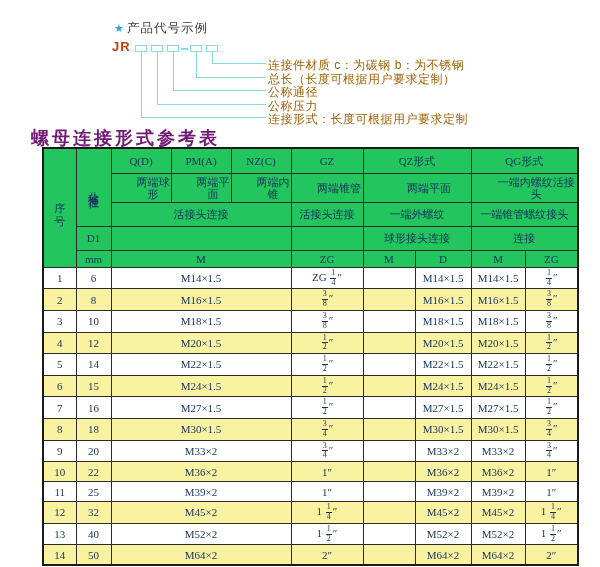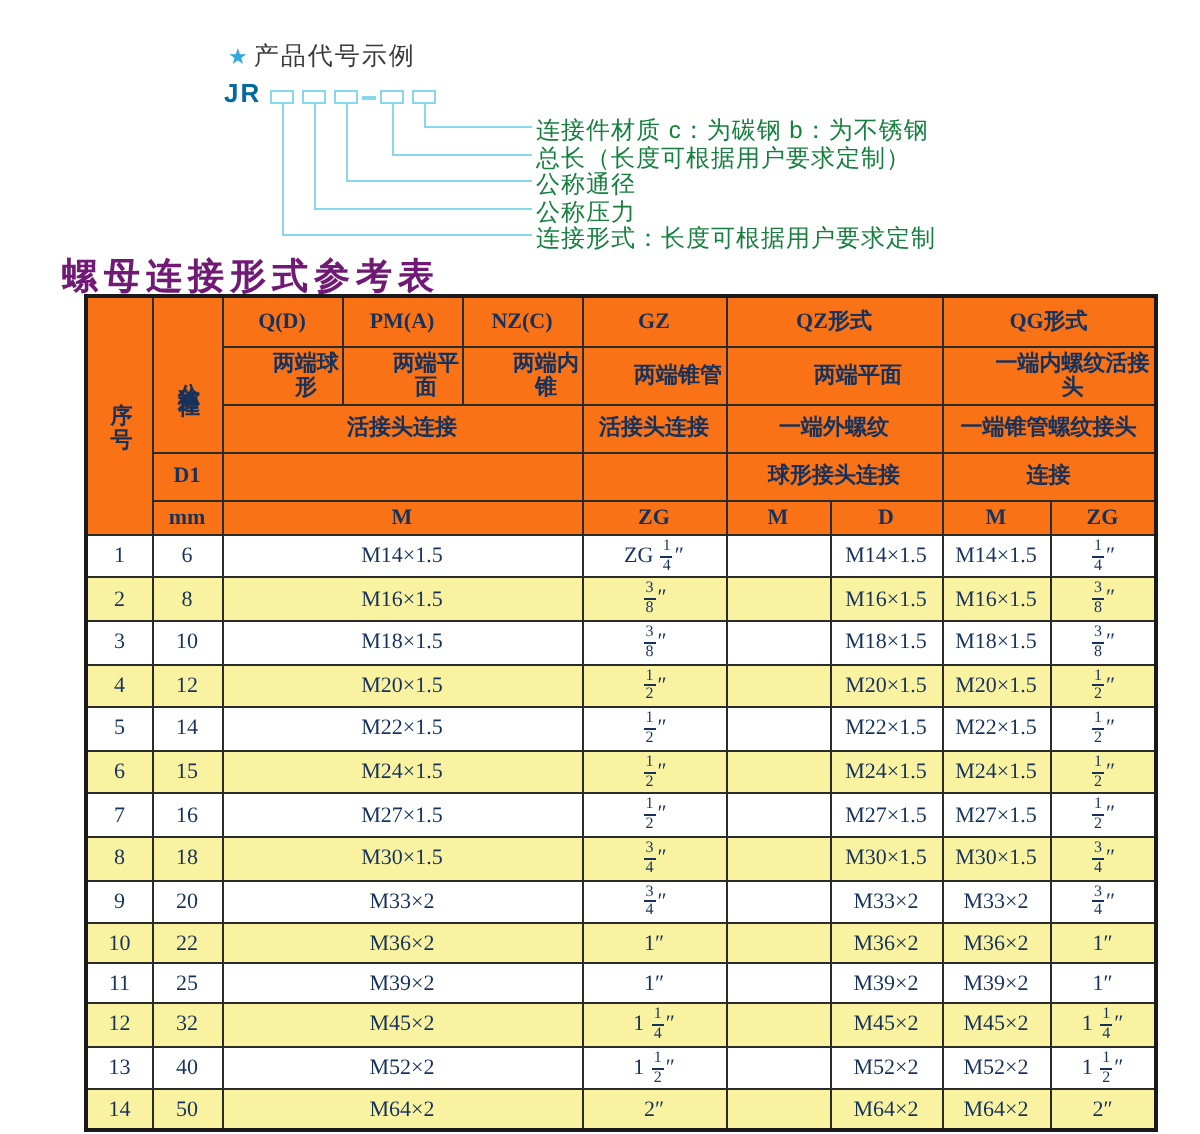--- a/index.html
+++ b/index.html
@@ -2,35 +2,35 @@
 <html><head>
 <meta charset="utf-8">
 <style>
   * { margin:0; padding:0; box-sizing:border-box; }
   body { background:#fff; font-family:"Liberation Sans", sans-serif; }
   .page { position:relative; width:600px; height:567px; background:#ffffff; overflow:hidden; }
 
   
   .diagram-title { position:absolute; left:114px; top:20px; font-size:12.5px; font-weight:normal; color:#3a3a3a; letter-spacing:1px; }
   .diagram-title .star { color:#2fa8dc; margin-right:2px; font-size:11px; }
-  .jr-prefix { position:absolute; left:112px; top:39px; font-size:13px; font-weight:bold; color:#0369a1; letter-spacing:1px; }
+  .jr-prefix { position:absolute; left:112px; top:39px; font-size:13px; font-weight:bold; color:#c2410c; letter-spacing:1px; }
   .code-box { position:absolute; top:45px; width:12px; height:7px; border:1.5px solid #86d9ec; background:#fff; }
   .code-dash { position:absolute; top:48px; width:7px; height:1.5px; background:#86d9ec; }
   .cline { position:absolute; border-left:1.5px solid #86d9ec; border-bottom:1.5px solid #86d9ec; }
-  .dlabel { position:absolute; left:268px; font-size:12px; color:#15803d; letter-spacing:0.5px; white-space:nowrap; }
+  .dlabel { position:absolute; left:268px; font-size:12px; color:#a16207; letter-spacing:0.5px; white-space:nowrap; }
 
   
   .table-title { position:absolute; left:31px; top:126px; font-size:18px; font-weight:bold; color:#701a75;
                  font-family:"Liberation Serif", serif; letter-spacing:3px; }
 
   
   table.ref { position:absolute; left:42px; top:147px; width:535px; border-collapse:collapse; table-layout:fixed;
               border:2px solid #1a1a1a; font-family:"Liberation Serif", serif; color:#16325c; }
   table.ref th, table.ref td { border:1px solid #2b2b2b; text-align:center; vertical-align:middle; overflow:hidden; }
-  table.ref th { background:#f97316; font-weight:bold; font-size:11px; line-height:1.1; padding:2px 1px; }
+  table.ref th { background:#22c55e; font-weight:normal; font-size:11px; line-height:1.1; padding:2px 1px; }
   table.ref td { background:#ffffff; font-size:11px; height:20px; padding:1px 2px; }
   table.ref tr.alt td { background:#f8f2a1; }
   tr.hr1 th { height:25px; } tr.hr2 th { height:25px;padding-left:25px; } tr.hr3 th { height:24px;text-align:center; }
   tr.hr4 th { height:24px; } tr.hr5 th { height:16px; }
   .v { writing-mode:vertical-rl; text-orientation:upright; display:inline-block; }
   th.seq-h .v { letter-spacing:14px; }
   th.dn-h .v { letter-spacing:2px; }
   .frac { display:inline-flex; flex-direction:column; vertical-align:middle; font-size:8px; line-height:1.1; margin:0 1px; }
   .frac span:first-child { border-bottom:1px solid currentColor; padding:0 1px; }
 </style>

